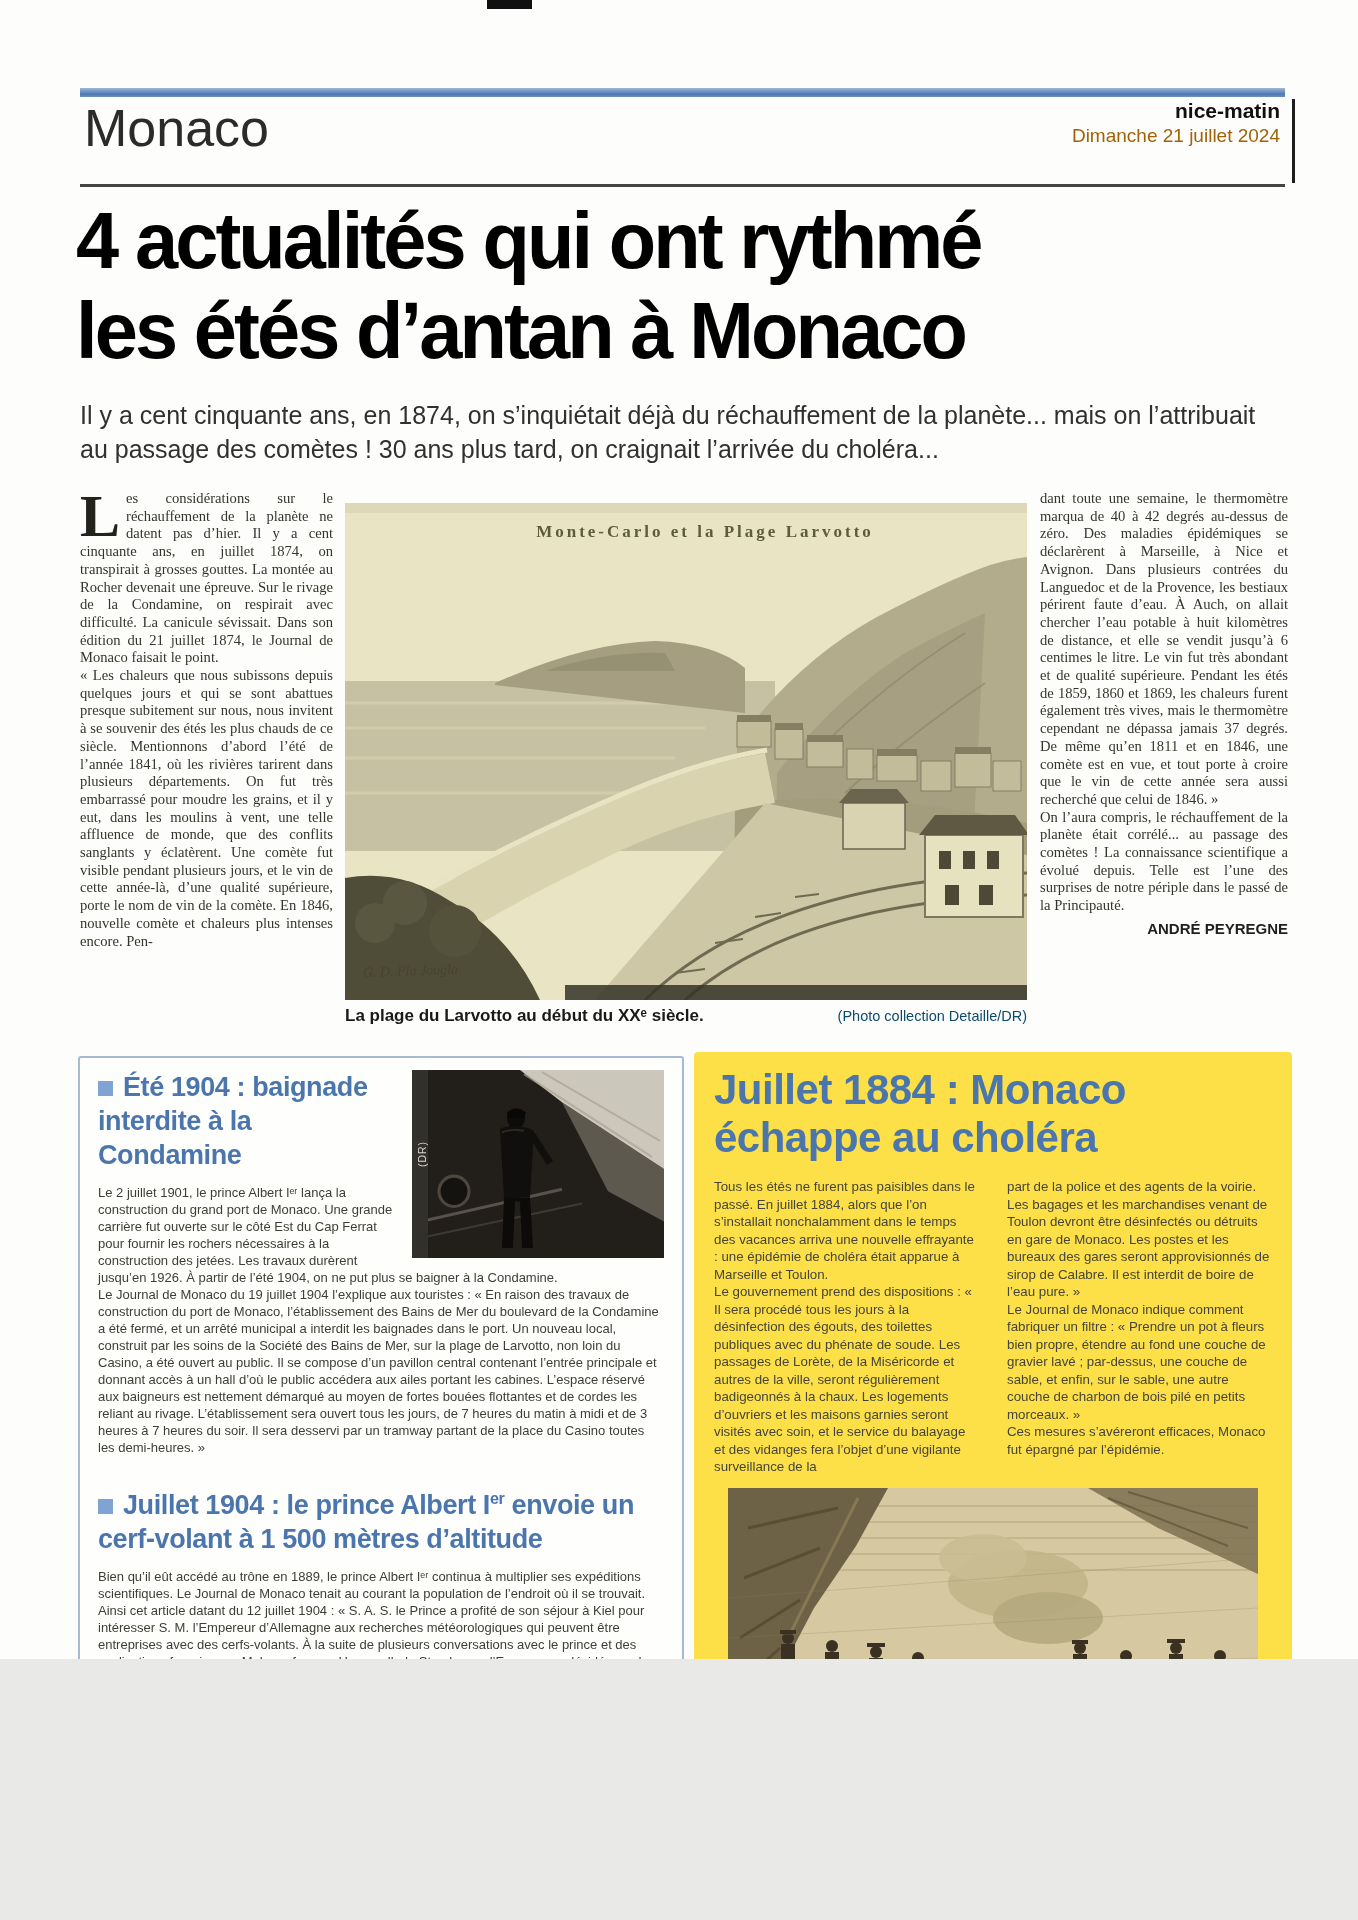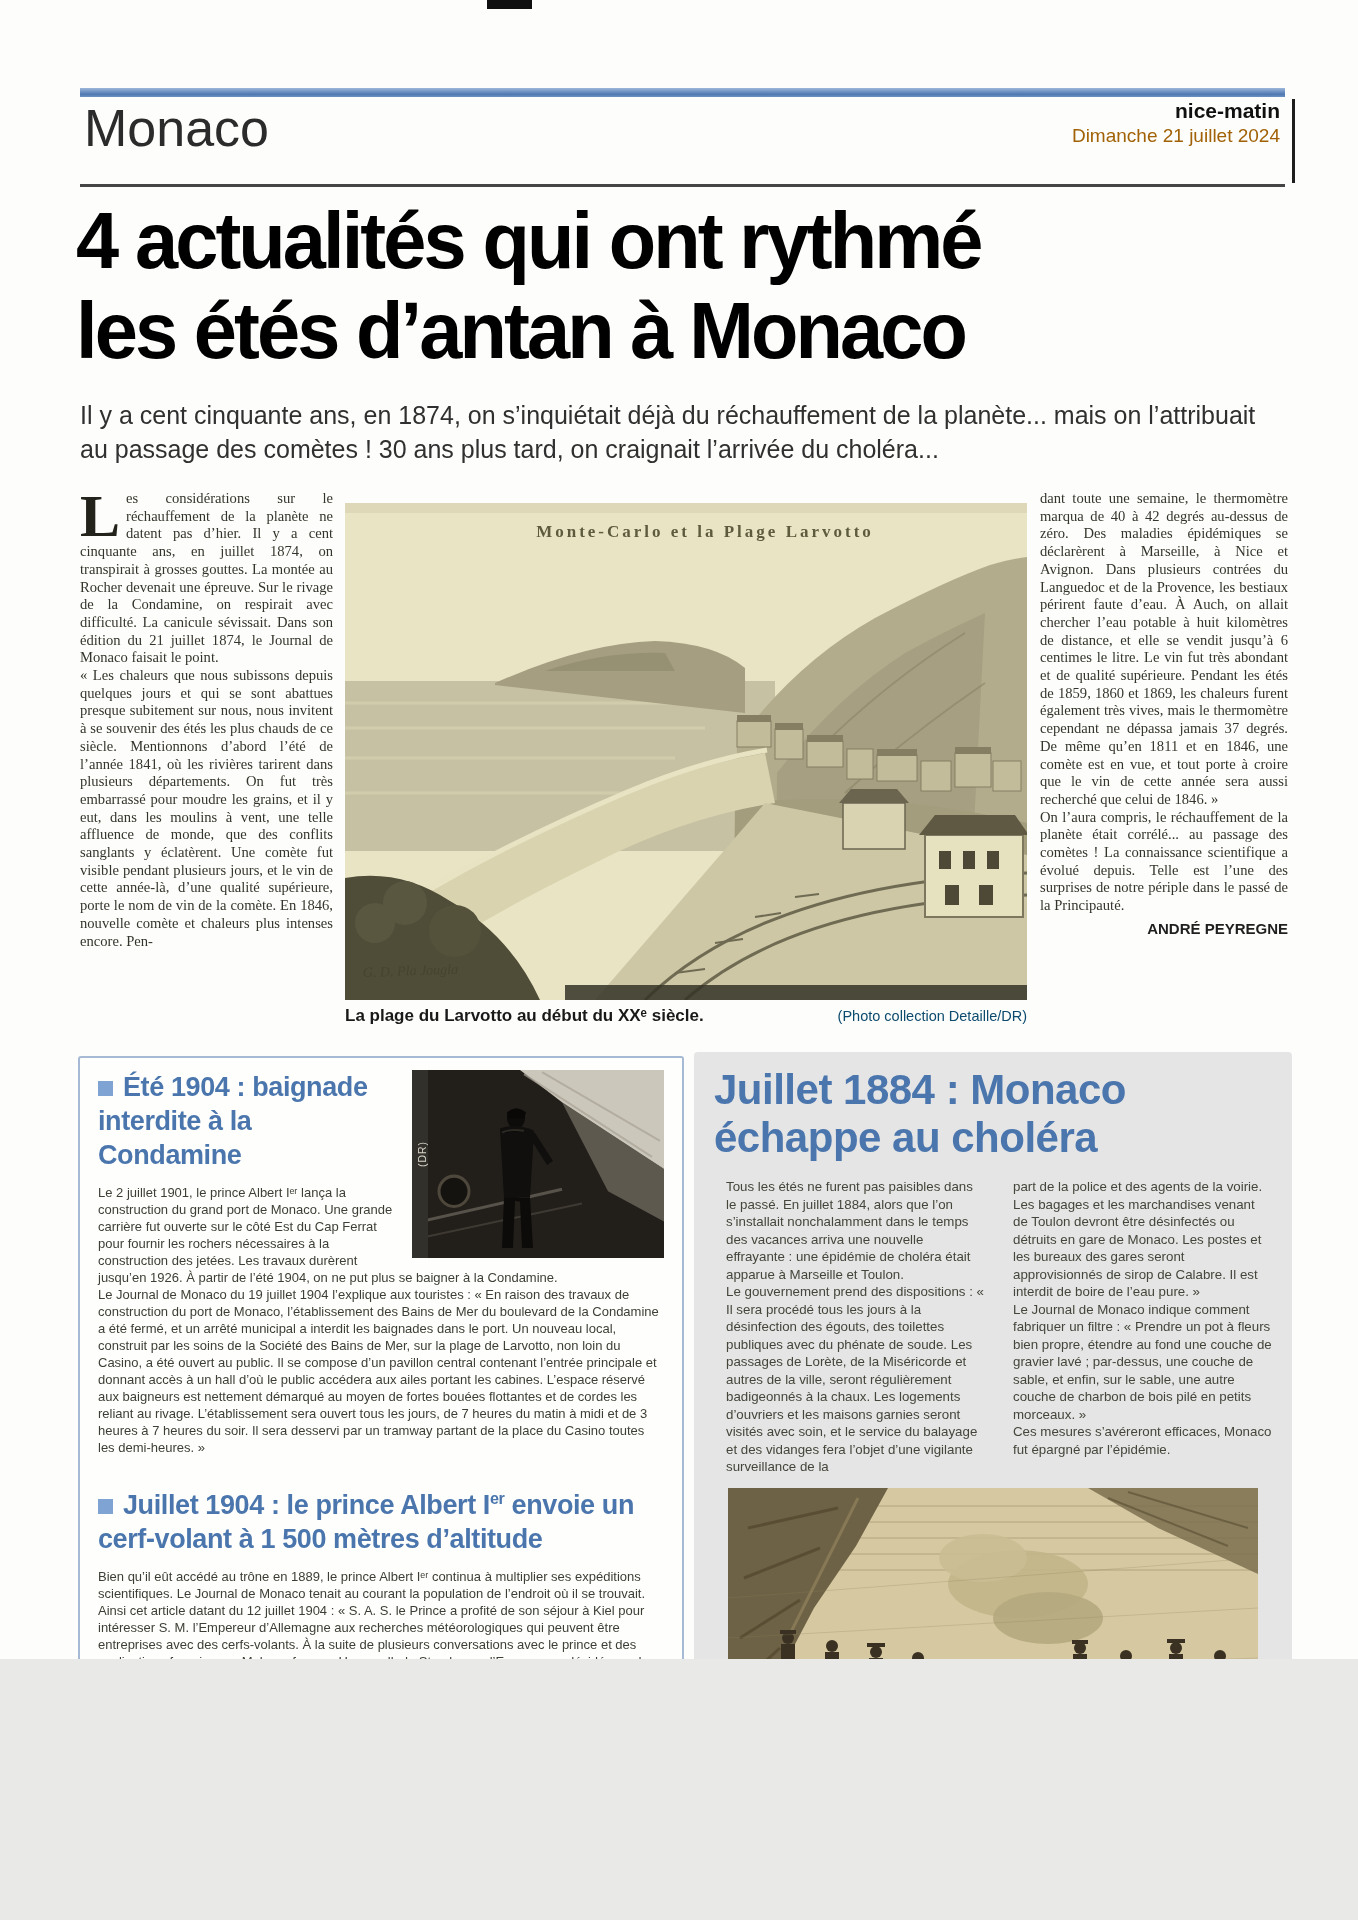--- a/index.html
+++ b/index.html
@@ -54,24 +54,24 @@
                color:#d9d5c9;letter-spacing:1px;}
   .box-title{color:#4a76ad;font-weight:bold;font-size:27px;line-height:34px;letter-spacing:-0.4px;}
   .bullet{display:inline-block;width:15px;height:15px;background:#7fa3d3;margin-right:10px;}
   .boxtext{font-size:13px;line-height:17px;color:#3e3e36;}
   .box1904 p.boxtext{margin:12px 0 0 0;}
   .box1904 p.cont{margin:0;}
   .title2{margin-top:25px;}
   .title2 sup{font-size:0.6em;}
 
   
-  .box1884{left:694px;top:1052px;width:598px;height:760px;background:#e5e5e5;border-radius:4px;
+  .box1884{left:694px;top:1052px;width:598px;height:760px;background:#fde047;border-radius:4px;
            box-sizing:border-box;padding:14px 20px;overflow:hidden;}
   .b2-title{color:#4a76ad;font-weight:bold;font-size:42px;line-height:48px;letter-spacing:-0.5px;}
-  .b2-cols{display:flex;gap:28px;margin-top:16px;margin-left:12px;}
+  .b2-cols{display:flex;gap:28px;margin-top:16px;}
   .b2-col{width:270px;font-size:13.3px;line-height:17.5px;color:#45453b;}
   .b2-col p{margin:0;}
   .engraving{width:530px;height:288px;margin:12px auto 0 auto;}
   .engraving svg{display:block;width:100%;height:100%;}
   .b2-caption{margin-top:7px;font-weight:bold;font-size:16px;color:#1f1f1b;}
   .b2-credit{font-weight:normal;font-size:12px;color:#555;}
 </style>
 </head>
 <body>
 

